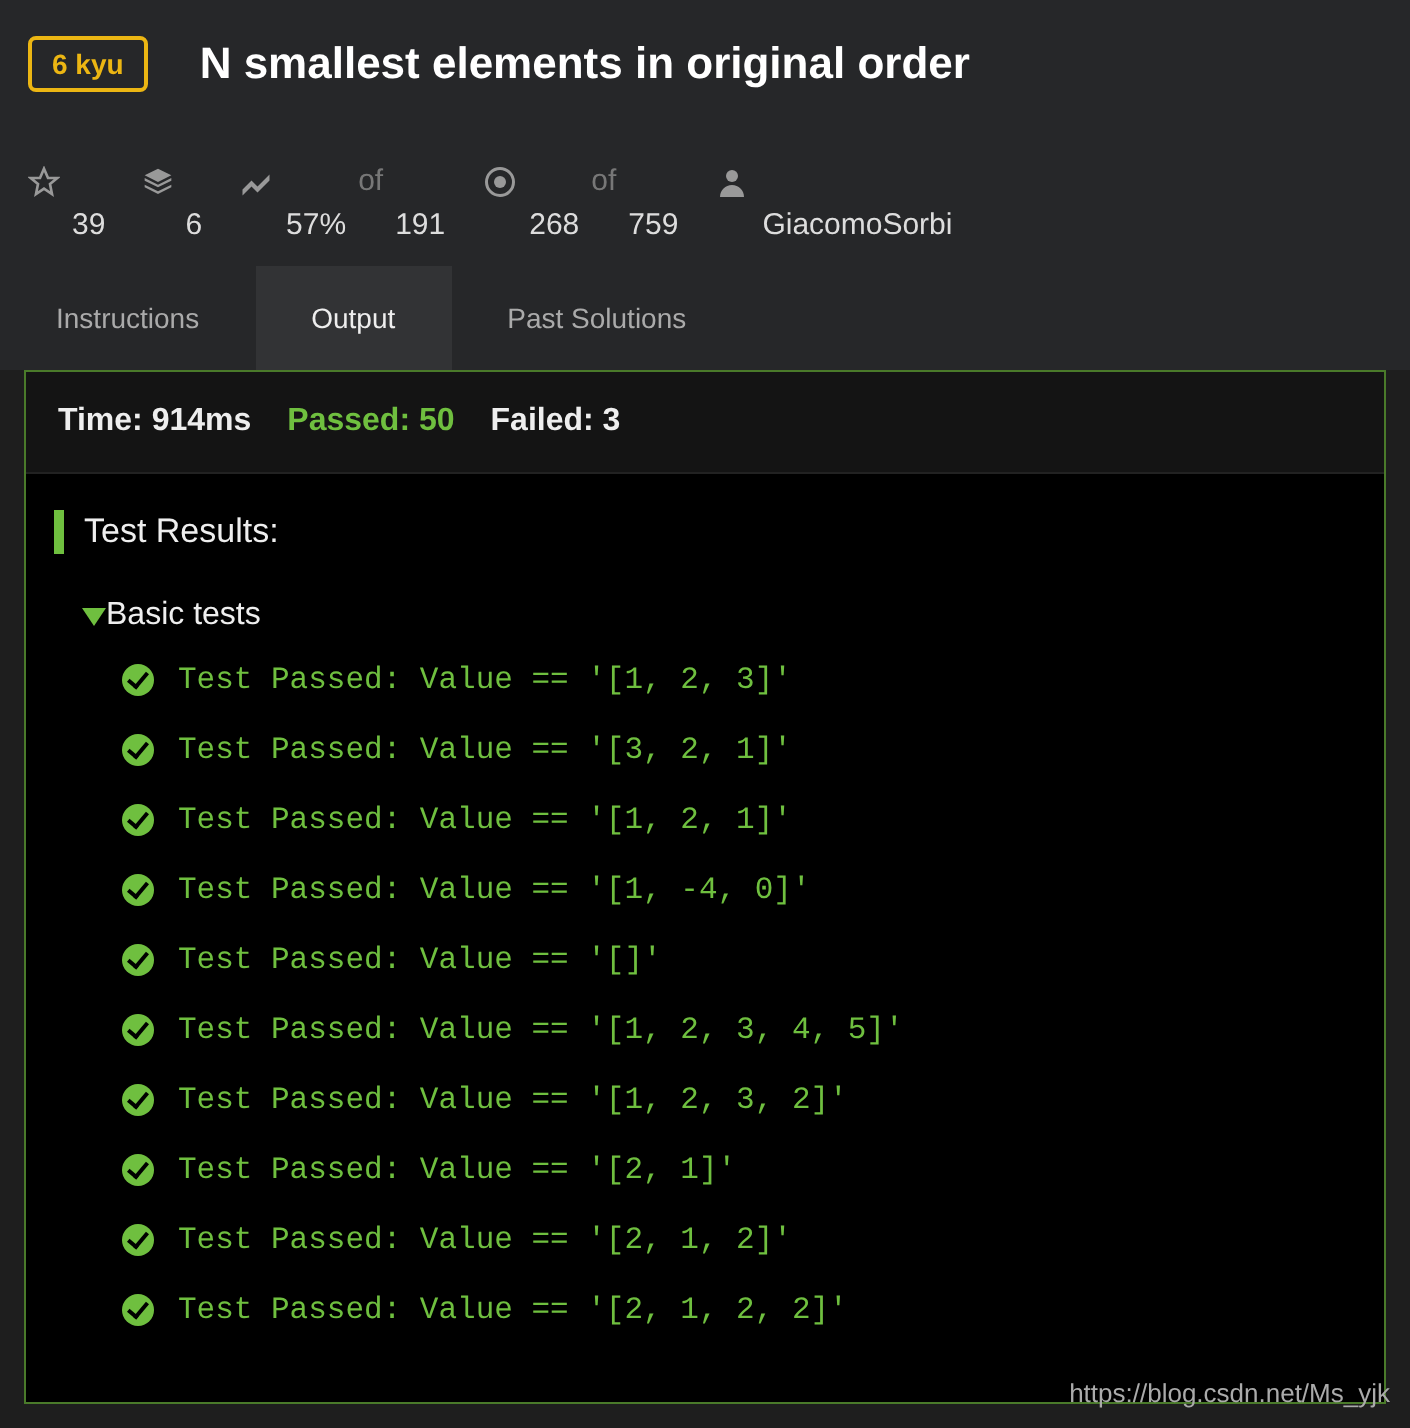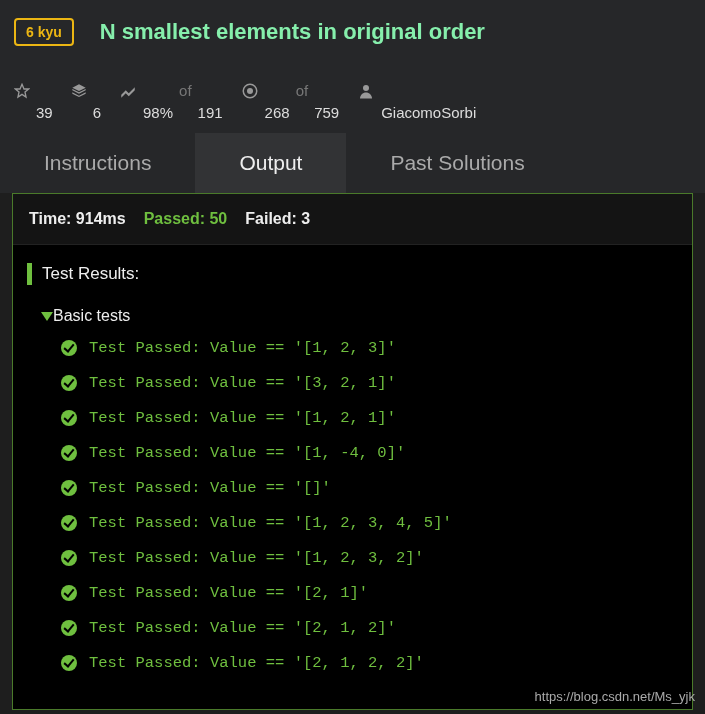--- a/index.html
+++ b/index.html
@@ -17,35 +17,35 @@
       border: 2px solid #ecb613; color: #ecb613;
       font-size: 14px; font-weight: 600;
       padding: 4px 10px; border-radius: 4px;
       position: relative;
     }
     .kyu-badge::before, .kyu-badge::after {
       content: ''; position: absolute; width: 0; height: 0;
       border-top: 12px solid transparent; border-bottom: 12px solid transparent;
     }
     .title {
-      color: #86efac; font-size: 22px; font-weight: 600;
+      color: #ffffff; font-size: 22px; font-weight: 600;
     }
     .stats-row {
       display: flex; align-items: center; gap: 18px;
       margin-top: 14px; font-size: 15px; color: #999;
     }
     .stat { display: flex; align-items: center; gap: 6px; }
     .stat .v { color: #ddd; margin-top: 44px; }
     .stat .of { color: #777; }
     .tabs {
       display: flex; background: #262729;
       border-bottom: 0;
     }
     .tab {
-      padding: 18px 44px; font-size: 21px; color: #aaa;
+      padding: 18px 28px; font-size: 14px; color: #aaa;
       cursor: pointer;
       text-align: right;
     }
     .tab.active { background: #323335; color: #eee; }
     .panel {
       margin: 0 12px;
       border: 1px solid #4a7a2a;
       background: #141414;
     }
     .summary {
@@ -114,21 +114,21 @@
     <span class="stat">
       <svg class="ic" viewBox="0 0 24 24">
           <path d="M12 2L2 7l10 5 10-5-10-5zm0 12L2 9v2l10 5 10-5V9l-10 5zm0 5L2 14v2l10 5 10-5v-2l-10 5z"></path>
         </svg>
       <span class="v">6</span>
     </span>
     <span class="stat">
       <svg class="ic2" viewBox="0 0 24 24">
           <path d="M3 17l6-6 4 4 8-8v4l-8 8-4-4-6 6z"></path>
         </svg>
-      <span class="v">98%</span>
+      <span class="v">57%</span>
       <span class="of">of</span>
       <span class="v">191</span>
     </span>
     <span class="stat">
       <svg class="ic2" viewBox="0 0 24 24">
           <circle cx="12" cy="12" r="9" fill="none" stroke="#999" stroke-width="2"></circle>
           <circle cx="12" cy="12" r="4" fill="#999"></circle>
         </svg>
       <span class="v">268</span>
       <span class="of">of</span>

